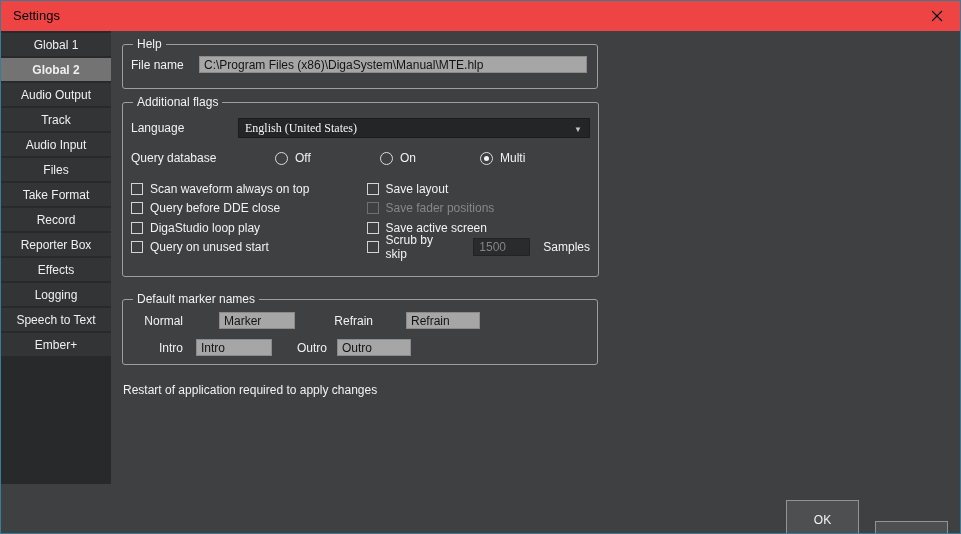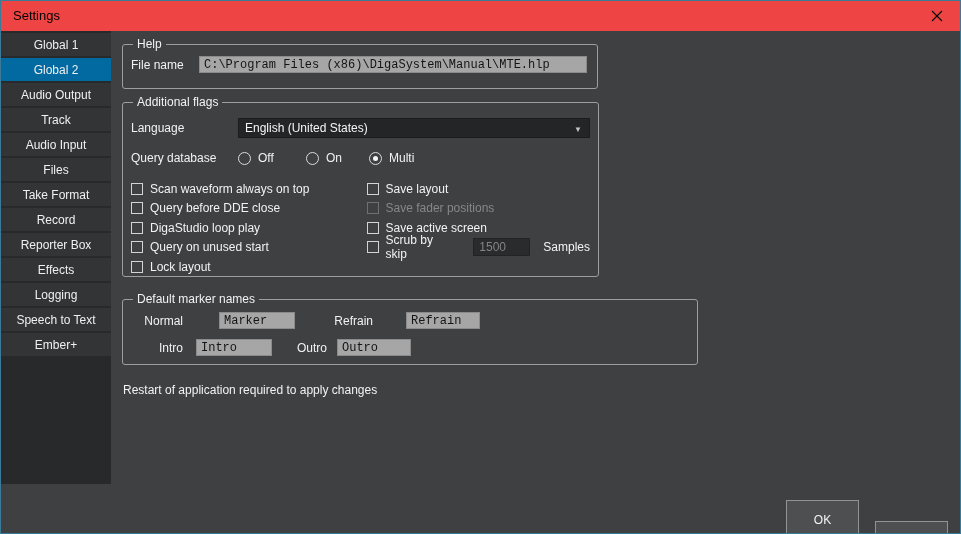--- a/index.html
+++ b/index.html
@@ -33,39 +33,39 @@
   
   .sidebar {
     position:absolute; left:0; top:30px; width:110px; height:453px;
     background:#28292b; padding-top:2px;
   }
   .sidebar .tab {
     height:23px; margin-bottom:2px; background:#333436;
     display:flex; align-items:center; justify-content:center;
     color:#f0f0f0; cursor:pointer; font-size:12px;
   }
-  .sidebar .tab.selected { background:#0369a1; }
+  .sidebar .tab.selected { background:#737373;font-weight:bold; }
 
   
   fieldset {
     position:absolute;
     border:1px solid #9e9e9e; border-radius:3px;
     padding:0 8px;
   }
   fieldset legend { padding:0 4px; margin-left:2px; color:#f2f2f2; font-size:12px; }
 
   .row { display:flex; align-items:center; }
 
   .lbl { color:#f2f2f2; font-size:12px; }
 
   
   .input-gray {
     background:#a6a6a6; border:1px solid #8b8b8b; color:#141414;
     height:17px; font-size:12px; padding:0 4px;
-    font-family:Liberation Mono, monospace;
+    font-family:Liberation Sans, sans-serif;
   }
 
   
   .dropdown {
     background:#242526; border:1px solid #1c1c1c; color:#f5f5f5;
     height:20px; display:flex; align-items:center;
     padding:0 6px; cursor:pointer; position:relative;
   }
   .dropdown .arrow {
     position:absolute; right:7px; top:6px; font-size:8px; color:#bfc3c5;
@@ -145,27 +145,27 @@
       <span class="lbl" style="width:68px;">File name</span>
       <input class="input-gray" style="width: 388px;" type="text" value="C:\Program Files (x86)\DigaSystem\Manual\MTE.hlp">
     </div>
   </fieldset>
 
   <fieldset style="left:121px; top:94px; width:476px; height:182px;">
     <legend>Additional flags</legend>
 
     <div class="row" style="margin-top:9px;">
       <span class="lbl" style="width:107px;">Language</span>
-      <div class="dropdown" style="width:352px;">
+      <div class="dropdown" style="width:352px;font-family:Liberation Serif, serif;">
         <span>English (United States)</span>
         <span class="arrow">▼</span>
       </div>
     </div>
 
-    <div class="row" style="margin-top:13px;">
+    <div class="row" style="margin-top:13px;gap:37px;">
       <span class="lbl" style="width:107px;">Query database</span>
       <div class="radio-item" style="width:68px;">
         <span class="radio-circle"></span>
         <span class="lbl">Off</span>
       </div>
       <div class="radio-item" style="width:63px;">
         <span class="radio-circle"></span>
         <span class="lbl">On</span>
       </div>
       <div class="radio-item">
@@ -186,24 +186,20 @@
           <span class="lbl">Query before DDE close</span>
         </div>
         <div class="chk-row">
           <span class="chk-box"></span>
           <span class="lbl">DigaStudio loop play</span>
         </div>
         <div class="chk-row">
           <span class="chk-box"></span>
           <span class="lbl">Query on unused start</span>
         </div>
-        <div class="chk-row">
-          <span class="chk-box"></span>
-          <span class="lbl">Lock layout</span>
-        </div>
       </div>
 
       <div>
         <div class="chk-row">
           <span class="chk-box"></span>
           <span class="lbl">Save layout</span>
         </div>
         <div class="chk-row disabled">
           <span class="chk-box"></span>
           <span class="lbl">Save fader positions</span>
@@ -215,21 +211,21 @@
         <div class="chk-row">
           <span class="chk-box"></span>
           <span class="lbl">Scrub by skip</span>
           <input class="input-dark-disabled" style="margin-left: 18px;" type="text" disabled="" value="1500">
           <span class="lbl" style="margin-left:13px;">Samples</span>
         </div>
       </div>
     </div>
   </fieldset>
 
-  <fieldset style="left:121px; top:291px; width:576px; height:73px;">
+  <fieldset style="left:121px; top:291px; width:476px; height:73px;">
     <legend>Default marker names</legend>
     <div class="row" style="margin-top:6px;gap:23px;">
       <span class="lbl" style="width:52px; text-align:right;">Normal</span>
       <input class="input-gray" style="margin-left: 13px; width: 76px;" type="text" value="Marker">
       <span class="lbl" style="width:55px; text-align:right;">Refrain</span>
       <input class="input-gray" style="margin-left: 10px; width: 74px;" type="text" value="Refrain">
     </div>
     <div class="row" style="margin-top:10px;">
       <span class="lbl" style="width:52px; text-align:right;">Intro</span>
       <input class="input-gray" style="margin-left: 13px; width: 76px;" type="text" value="Intro">

